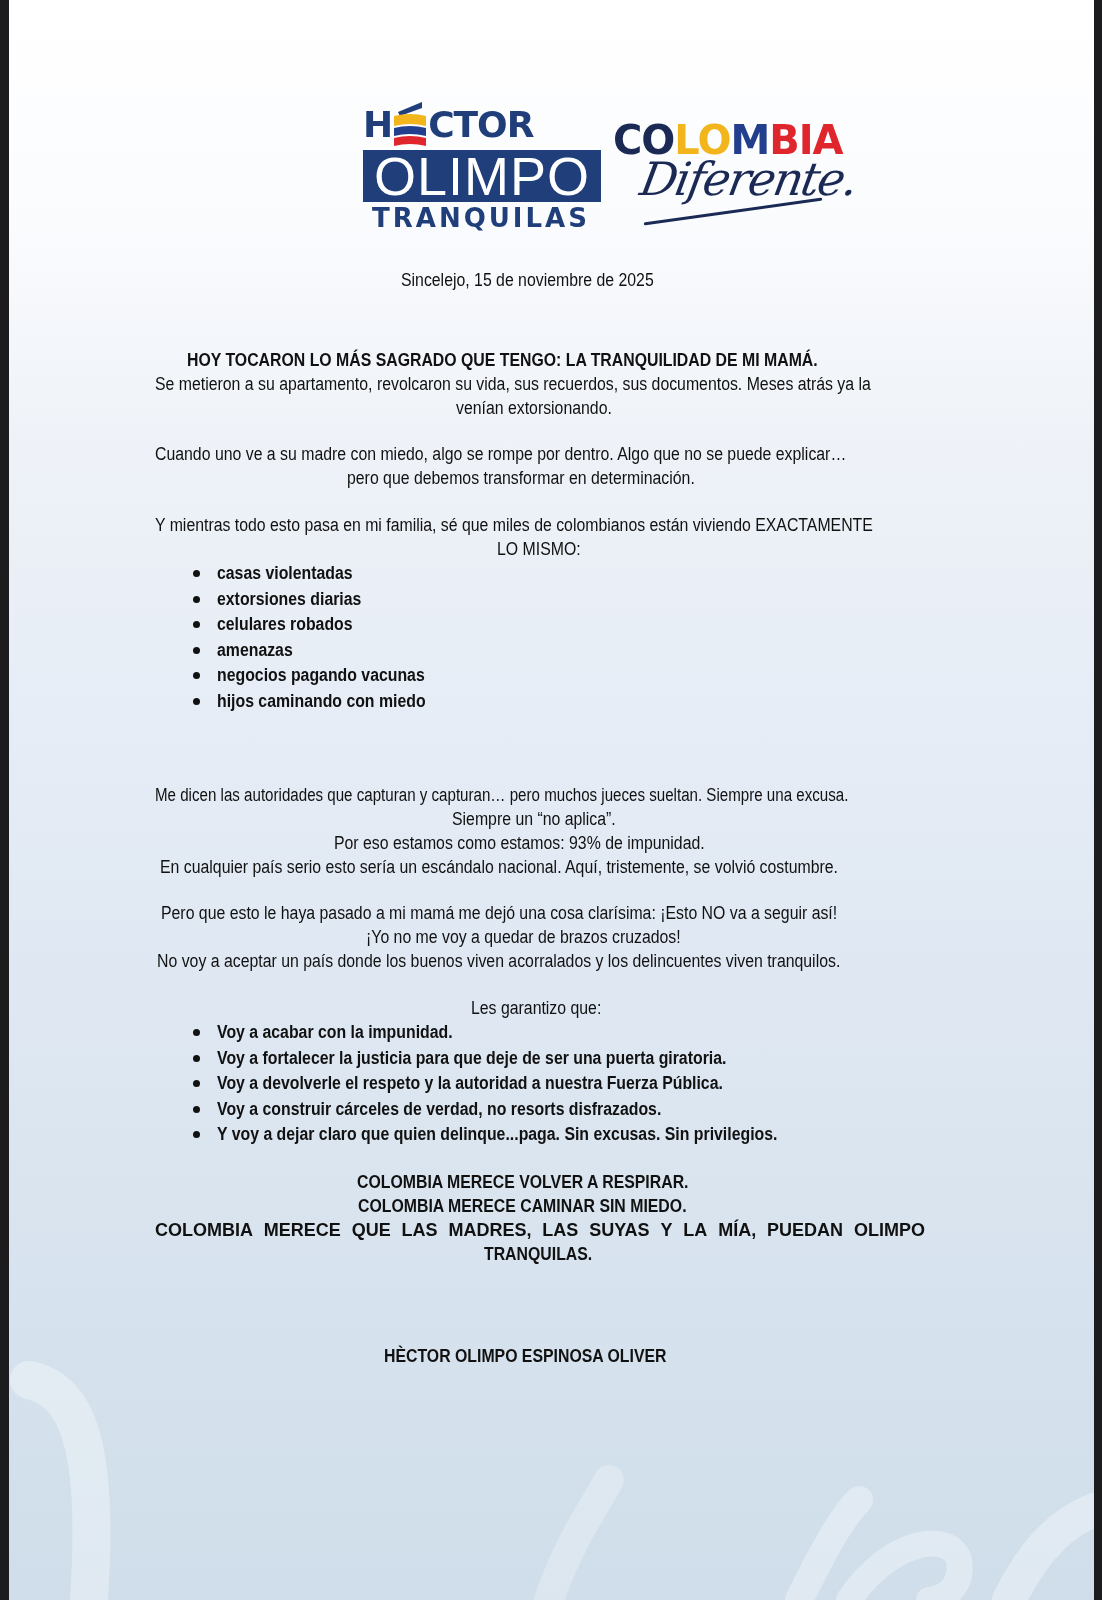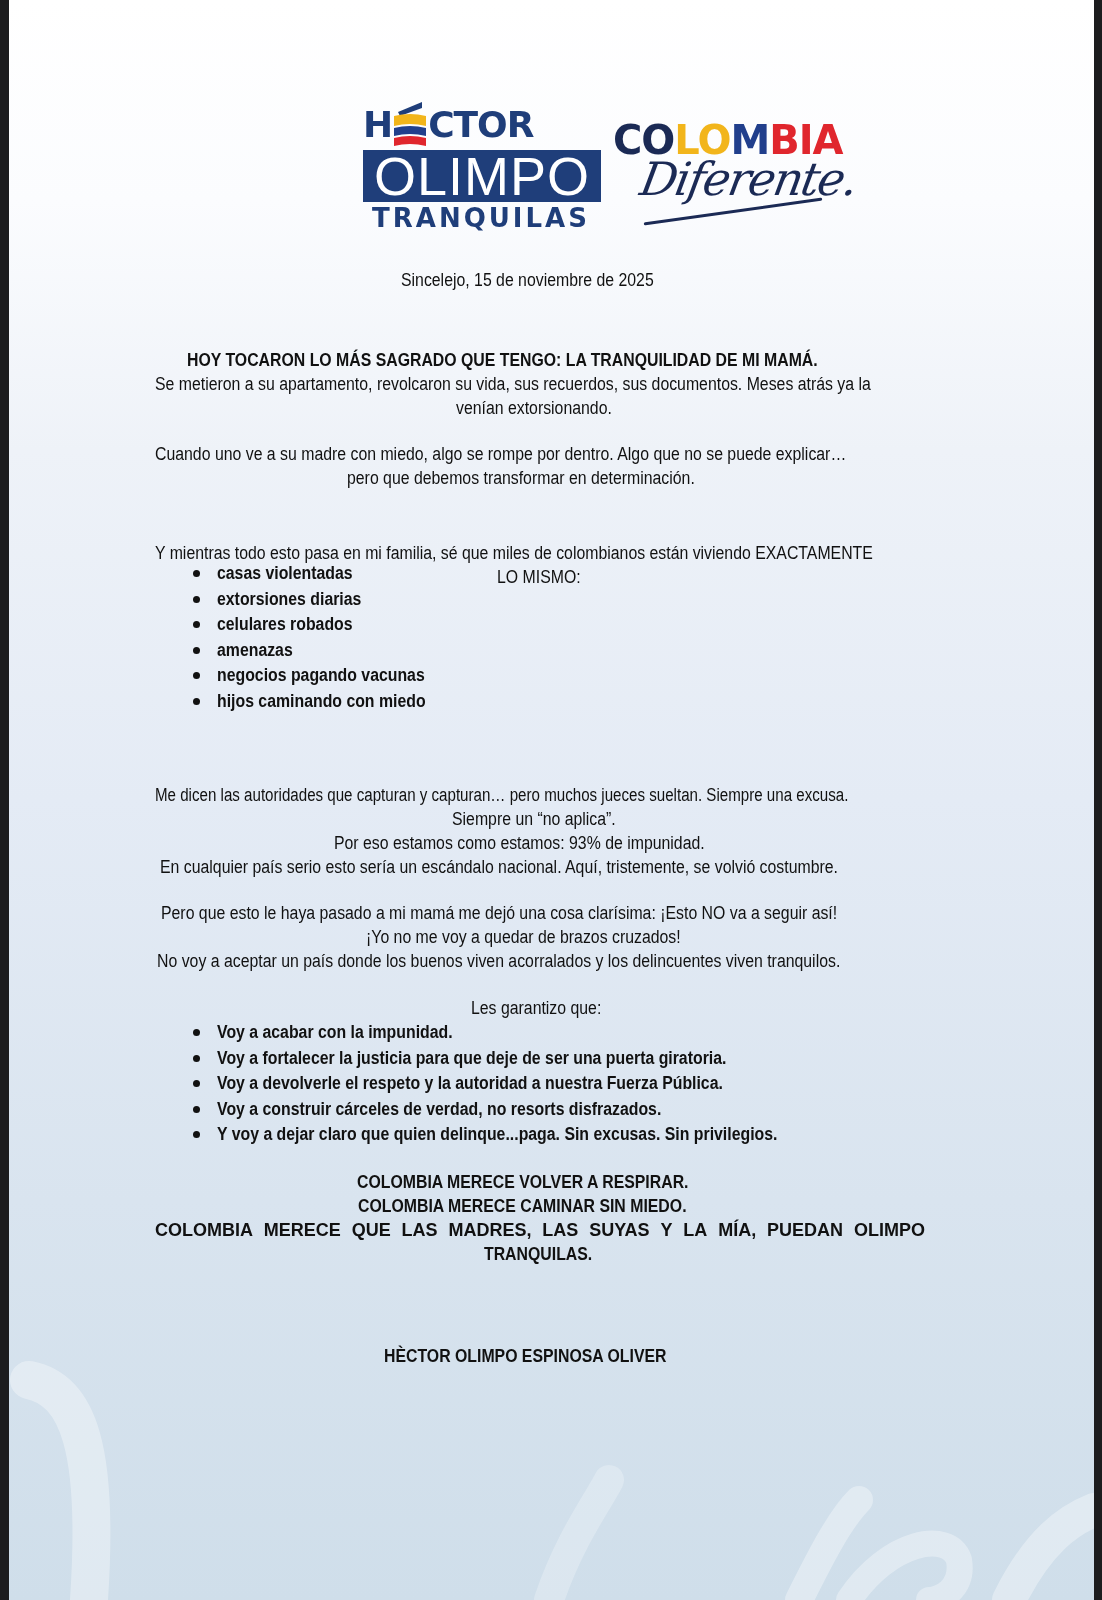--- a/index.html
+++ b/index.html
@@ -88,21 +88,21 @@
     <div class="line b"><span class="narrow">HOY TOCARON LO MÁS SAGRADO QUE TENGO: LA TRANQUILIDAD DE MI MAMÁ.</span></div>
     <div class="line"><span class="narrow">Se metieron a su apartamento, revolcaron su vida, sus recuerdos, sus documentos. Meses atrás ya la</span></div>
     <div class="line"><span class="narrow">venían extorsionando.</span></div>
   </div>
 
   <div class="txt" style="top:442px">
     <div class="line"><span class="narrow">Cuando uno ve a su madre con miedo, algo se rompe por dentro. Algo que no se puede explicar…</span></div>
     <div class="line"><span class="narrow">pero que debemos transformar en determinación.</span></div>
   </div>
 
-  <div class="txt" style="top:541px">
+  <div class="txt" style="top:513px">
     <div class="line"><span class="narrow">Y mientras todo esto pasa en mi familia, sé que miles de colombianos están viviendo EXACTAMENTE</span></div>
     <div class="line"><span class="narrow">LO MISMO:</span></div>
   </div>
 
   <ul class="bullet-list" style="top:561px">
     <li>
         <span class="dot"></span>
         <span class="lbl">casas violentadas</span>
       </li>
     <li>

